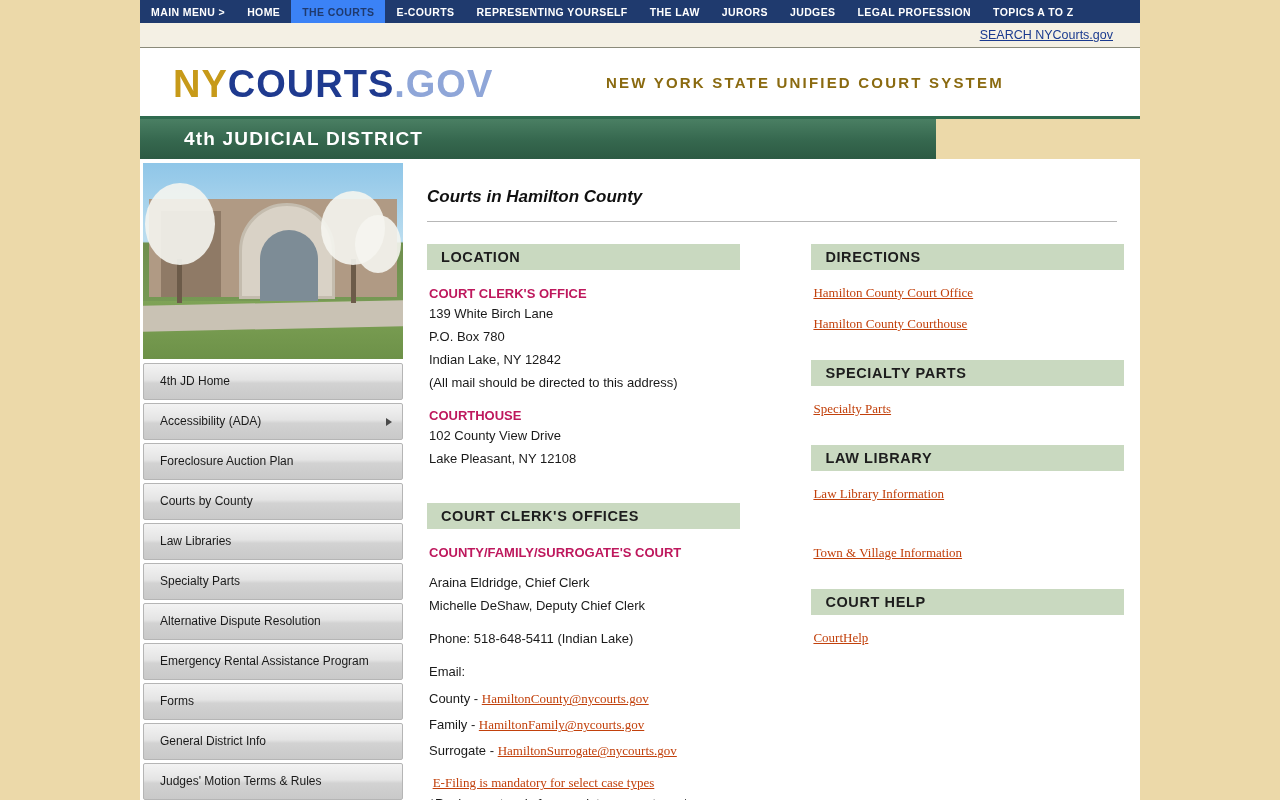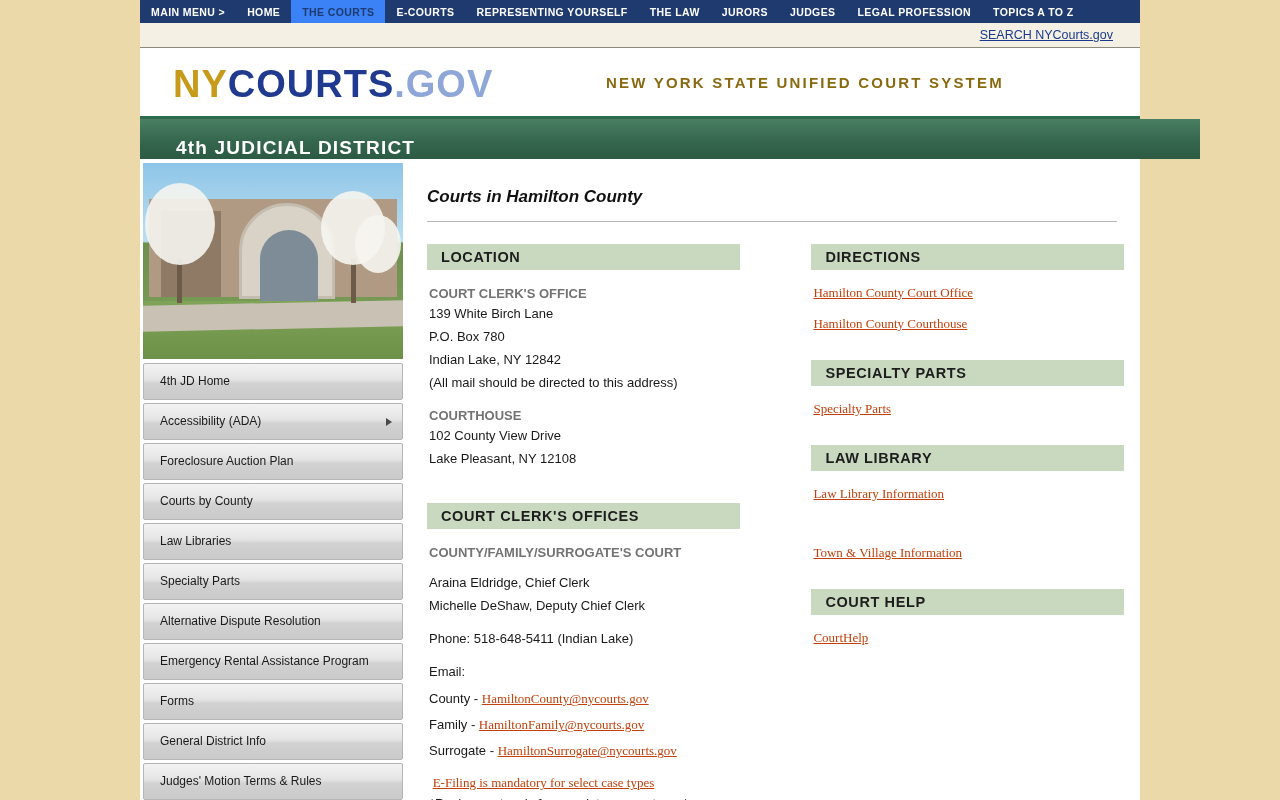--- a/index.html
+++ b/index.html
@@ -71,23 +71,23 @@
     position: absolute; left: 466px; top: 26px;
     color: #8a6a10;
     font-size: 15px;
     font-weight: bold;
     letter-spacing: 2.2px;
   }
 
   
   .districtbar {
     position: absolute; left: 140px; top: 119px;
-    width: 1060px; height: 40px;
+    width: 796px; height: 40px;
     background: linear-gradient(to bottom, #4a7f63 0%, #35674e 55%, #2c5a43 100%);
-    display: flex; align-items: flex-end;
+    display: flex; align-items: center; padding-left: 8px;
   }
   .districtbar .title {
     color: #ffffff;
     font-size: 19px;
     font-weight: bold;
     letter-spacing: 1.2px;
     padding-left: 36px;
   }
 
   
@@ -215,21 +215,21 @@
     padding: 5px 0 5px 14px;
     width: 313px;
   }
   .colleft .sectionhdr { width: 313px; }
   .colright .sectionhdr { width: 313px; }
 
   .block { padding: 0 0 0 2px; }
   .sub {
     font-size: 13px;
     font-weight: bold;
-    color: #737373;
+    color: #be185d;
     margin-top: 16px;
   }
   .line {
     font-size: 13px;
     color: #1a1a1a;
     margin-top: 4px;
     line-height: 1.45;
   }
   .gap { margin-top: 14px; }
   a.lnk {

